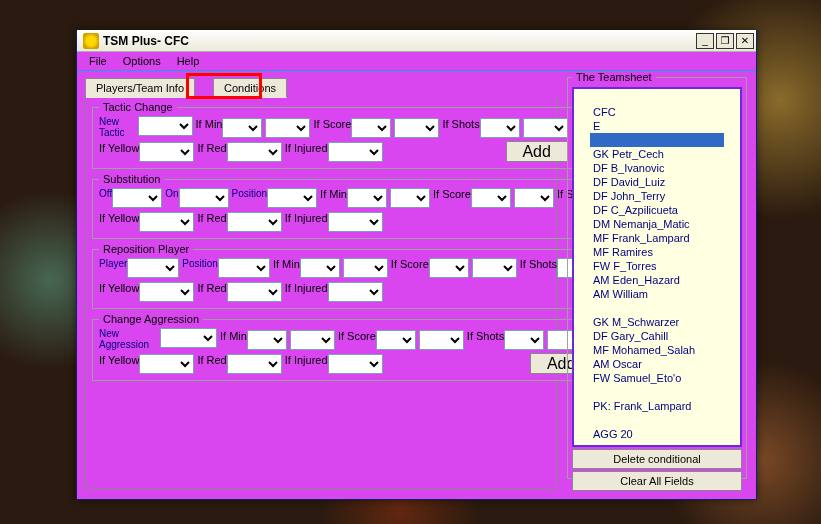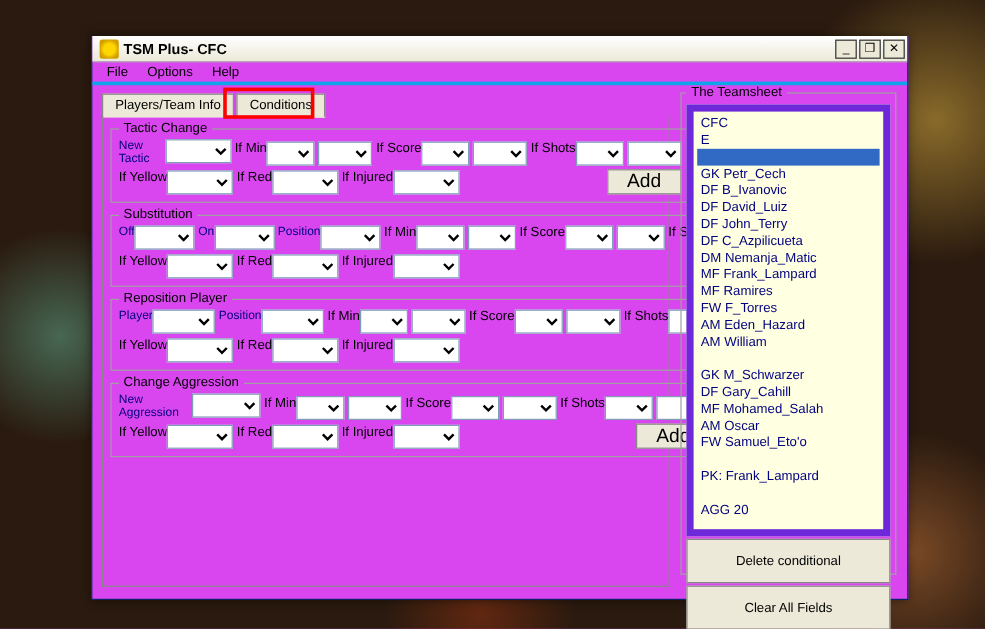--- a/index.html
+++ b/index.html
@@ -50,31 +50,31 @@
     line-height: 12px;
     text-align: center;
     cursor: pointer;
     font-family: Tahoma, Arial, sans-serif;
   }
   .menubar {
     height: 19px;
     display: flex;
     align-items: center;
     padding: 0 4px;
-    border-bottom: 3px solid #0ea5e9;
+    border-bottom: 1px solid #0ea5e9;
   }
   .menuitem { padding: 2px 8px; cursor: pointer; }
   .clientarea {
     position: relative;
     padding: 6px 8px;
     height: calc(100% - 41px);
   }
   .tabs {
     display: flex;
-    gap: 0;
+    gap: 16px;
     position: relative;
   }
   .tab {
     padding: 3px 10px 3px 10px;
     background: #ece9d8;
     border: 1px solid #888;
     border-bottom: none;
     margin-right: 2px;
     cursor: pointer;
     position: relative;
@@ -135,33 +135,33 @@
     position: absolute;
     left: 490px; top: 0px;
     width: 180px;
   }
   .rightpanel fieldset {
     height: 408px;
     padding: 4px;
   }
   .teamlist {
     background: #ffffe1;
-    border: 6px solid #6d28d9;
+    border: 2px solid #6d28d9;
     height: 360px;
     overflow: hidden;
     font-size: 11px;
     line-height: 14px;
-    padding: 3px;
+    padding: 16px;
     color: #000080;
   }
   .teamlist div { padding: 0 3px; white-space: nowrap; }
   .teamlist .sel { background: #316ac5; color: #fff; }
   .widebtn {
     width: 100%;
-    height: 37px;
+    height: 20px;
     border: 1px solid #888;
     background: #ece9d8;
     font-size: 11px;
     margin-top: 2px;
     cursor: pointer;
     text-align: center;
   }
   .leftcol { width: 472px; }
 </style>
 </head>

